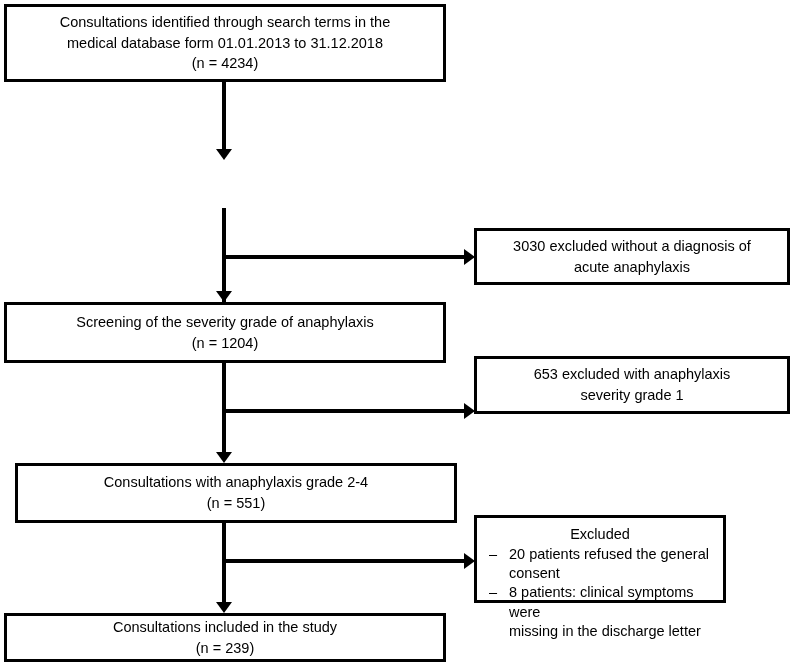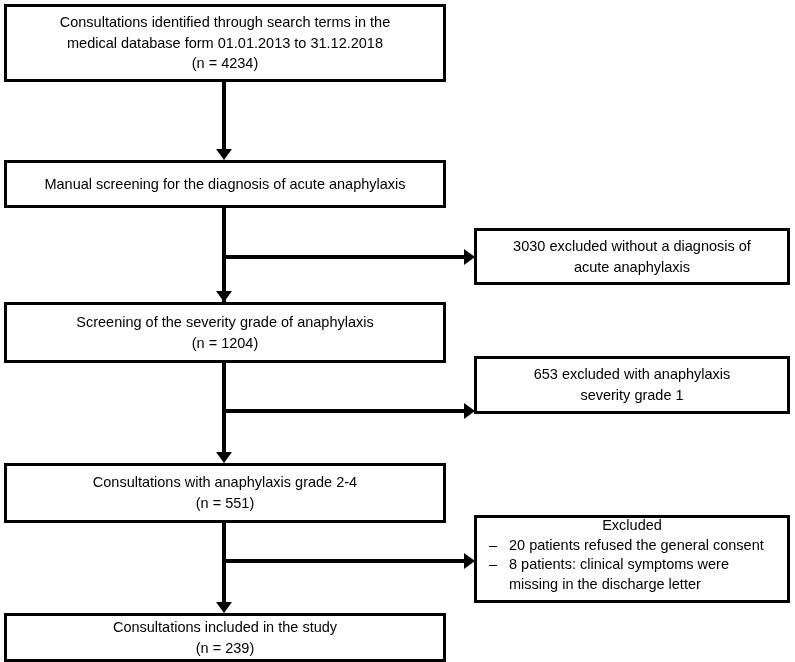--- a/index.html
+++ b/index.html
@@ -105,23 +105,20 @@
 
   <div class="node" style="left:4px; top:4px; width:442px; height:78px;">
     <span class="line">Consultations identified through search terms in the</span>
     <span class="line">medical database form 01.01.2013 to 31.12.2018</span>
     <span class="line">(n = 4234)</span>
   </div>
 
   <div class="vline" style="left:222px; top:82px; height:68px;"></div>
   <div class="arrow-down" style="left:216px; top:149px;"></div>
 
-  <div class="node" style="left:4px; top:160px; width:442px; height:48px;">
-    <span class="line">Manual screening for the diagnosis of acute anaphylaxis</span>
-  </div>
 
   <div class="vline" style="left:222px; top:208px; height:94px;"></div>
   <div class="arrow-down" style="left:216px; top:291px;"></div>
   <div class="hline" style="left:222px; top:255px; width:244px;"></div>
   <div class="arrow-right" style="left:464px; top:249px;"></div>
 
   <div class="node" style="left:474px; top:228px; width:316px; height:57px;">
     <span class="line">3030 excluded without a diagnosis of</span>
     <span class="line">acute anaphylaxis</span>
   </div>
@@ -134,31 +131,31 @@
   <div class="vline" style="left:222px; top:363px; height:91px;"></div>
   <div class="arrow-down" style="left:216px; top:452px;"></div>
   <div class="hline" style="left:222px; top:409px; width:244px;"></div>
   <div class="arrow-right" style="left:464px; top:403px;"></div>
 
   <div class="node" style="left:474px; top:356px; width:316px; height:58px;">
     <span class="line">653 excluded with anaphylaxis</span>
     <span class="line">severity grade 1</span>
   </div>
 
-  <div class="node" style="left:4px; top:463px; width:442px; height:60px;">
+  <div class="node" style="left:15px; top:463px; width:442px; height:60px;">
     <span class="line">Consultations with anaphylaxis grade 2-4</span>
     <span class="line">(n = 551)</span>
   </div>
 
   <div class="vline" style="left:222px; top:523px; height:81px;"></div>
   <div class="arrow-down" style="left:216px; top:602px;"></div>
   <div class="hline" style="left:222px; top:559px; width:244px;"></div>
   <div class="arrow-right" style="left:464px; top:553px;"></div>
 
-  <div class="node excl-box" style="left:474px; top:515px; width:316px; height:88px;justify-content:flex-end;">
+  <div class="node excl-box" style="left:474px; top:515px; width:252px; height:88px;">
     <span class="excl-title">Excluded</span>
     <ul class="excl-list">
       <li>
         <span class="dash">–</span>
         <span>20 patients refused the general consent</span>
       </li>
       <li>
         <span class="dash">–</span>
         <span>8 patients: clinical symptoms were</span>
         <span class="sub">missing in the discharge letter</span>

